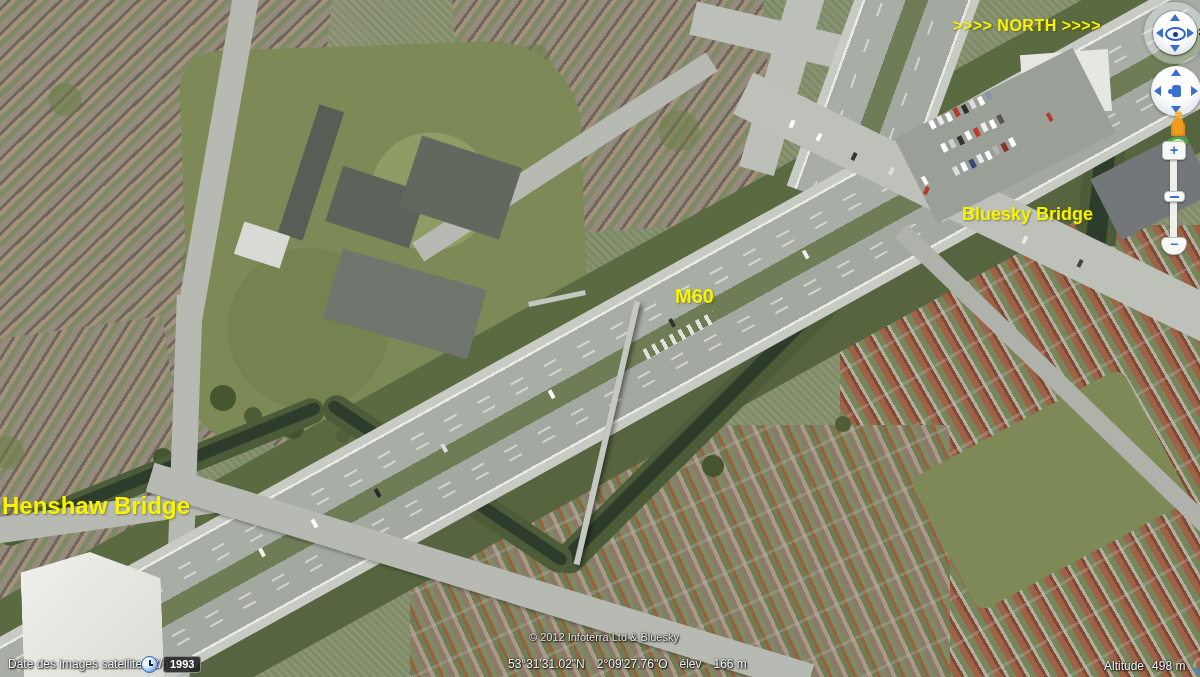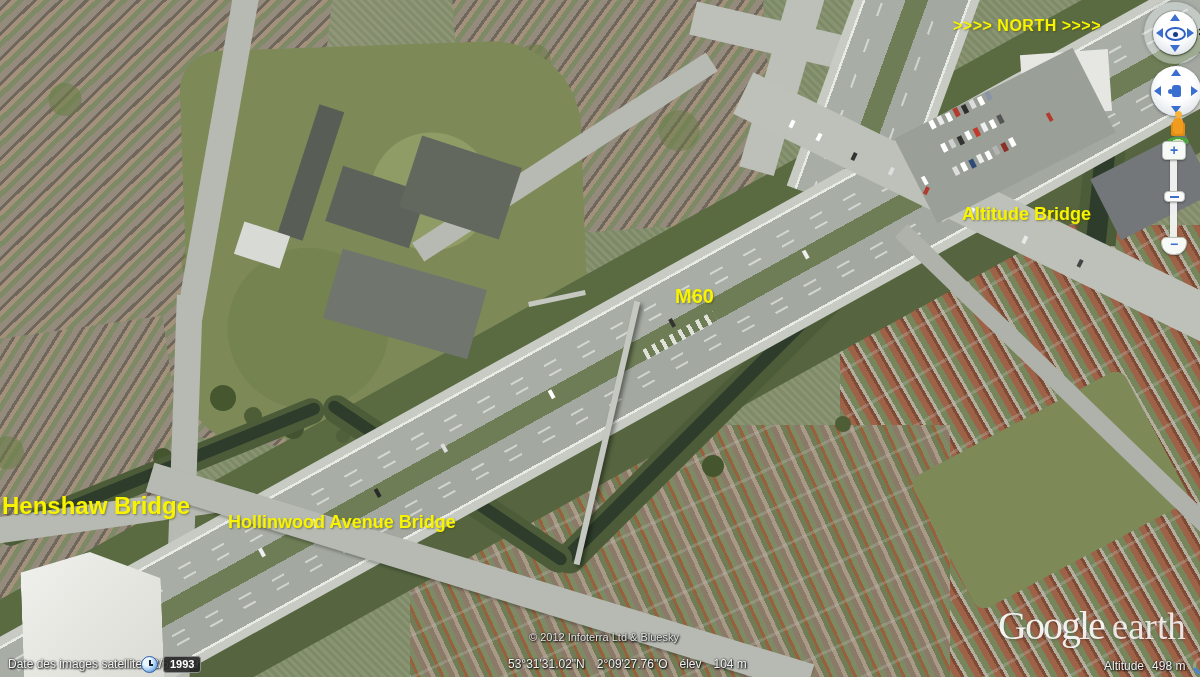--- a/index.html
+++ b/index.html
@@ -233,24 +233,23 @@
   <div class="abs bwbl"></div>
   <div class="abs trw1"></div>
   <div class="abs trcy"></div>
   <div class="abs trst"></div>
   <div class="abs cptr"></div>
   <div class="abs cars1"></div>
   <div class="abs cars2"></div>
   <div class="abs cars3"></div>
 
   <div class="ylabel lbl-north">&gt;&gt;&gt;&gt; NORTH &gt;&gt;&gt;&gt;</div>
-  <div class="ylabel lbl-broadway">Altitude Bridge</div>
+  <div class="ylabel lbl-broadway">Bluesky Bridge</div>
   <div class="ylabel lbl-m60">M60</div>
   <div class="ylabel lbl-henshaw">Henshaw Bridge</div>
-  <div class="ylabel lbl-hollinwood">Hollinwood Avenue Bridge</div>
 
   <div class="abs navui joy look">
     <div class="ring"></div>
     <span class="north-n">N</span>
     <div class="knob">
       <i class="tri t-up"></i>
       <i class="tri t-down"></i>
       <i class="tri t-left"></i>
       <i class="tri t-right"></i>
       <span class="eye">
@@ -273,36 +272,32 @@
     <div class="peg-head"></div>
   </div>
   <div class="abs navui zoom-track"></div>
   <div class="abs navui zbtn zoom-plus">+</div>
   <div class="abs navui zoom-handle">
       <i></i>
     </div>
   <div class="abs navui zbtn zoom-minus">−</div>
 
   <div class="stext copy">© 2012 Infoterra Ltd &amp; Bluesky</div>
-  <div class="stext wm">
-    <span class="g">Google</span>
-    <span class="e">earth</span>
-  </div>
 
   <div class="stext date-block">Date des images satellite : 2/6/2009</div>
   <div class="abs clock-ic">
     <span class="hh"></span>
     <span class="mh"></span>
   </div>
   <div class="abs badge2000">1993</div>
   <div class="stext coord-block">
     <span>53°31'31.02"N</span>
     <span>2°09'27.76"O</span>
     <span>élev</span>
-    <span>104 m</span>
+    <span>166 m</span>
   </div>
   <div class="stext alt-block">
     <span class="al">Altitude</span>
     <span class="av">498 m</span>
     <span class="spin-ic"></span>
   </div>
 
 </div>
 
 </body></html>

